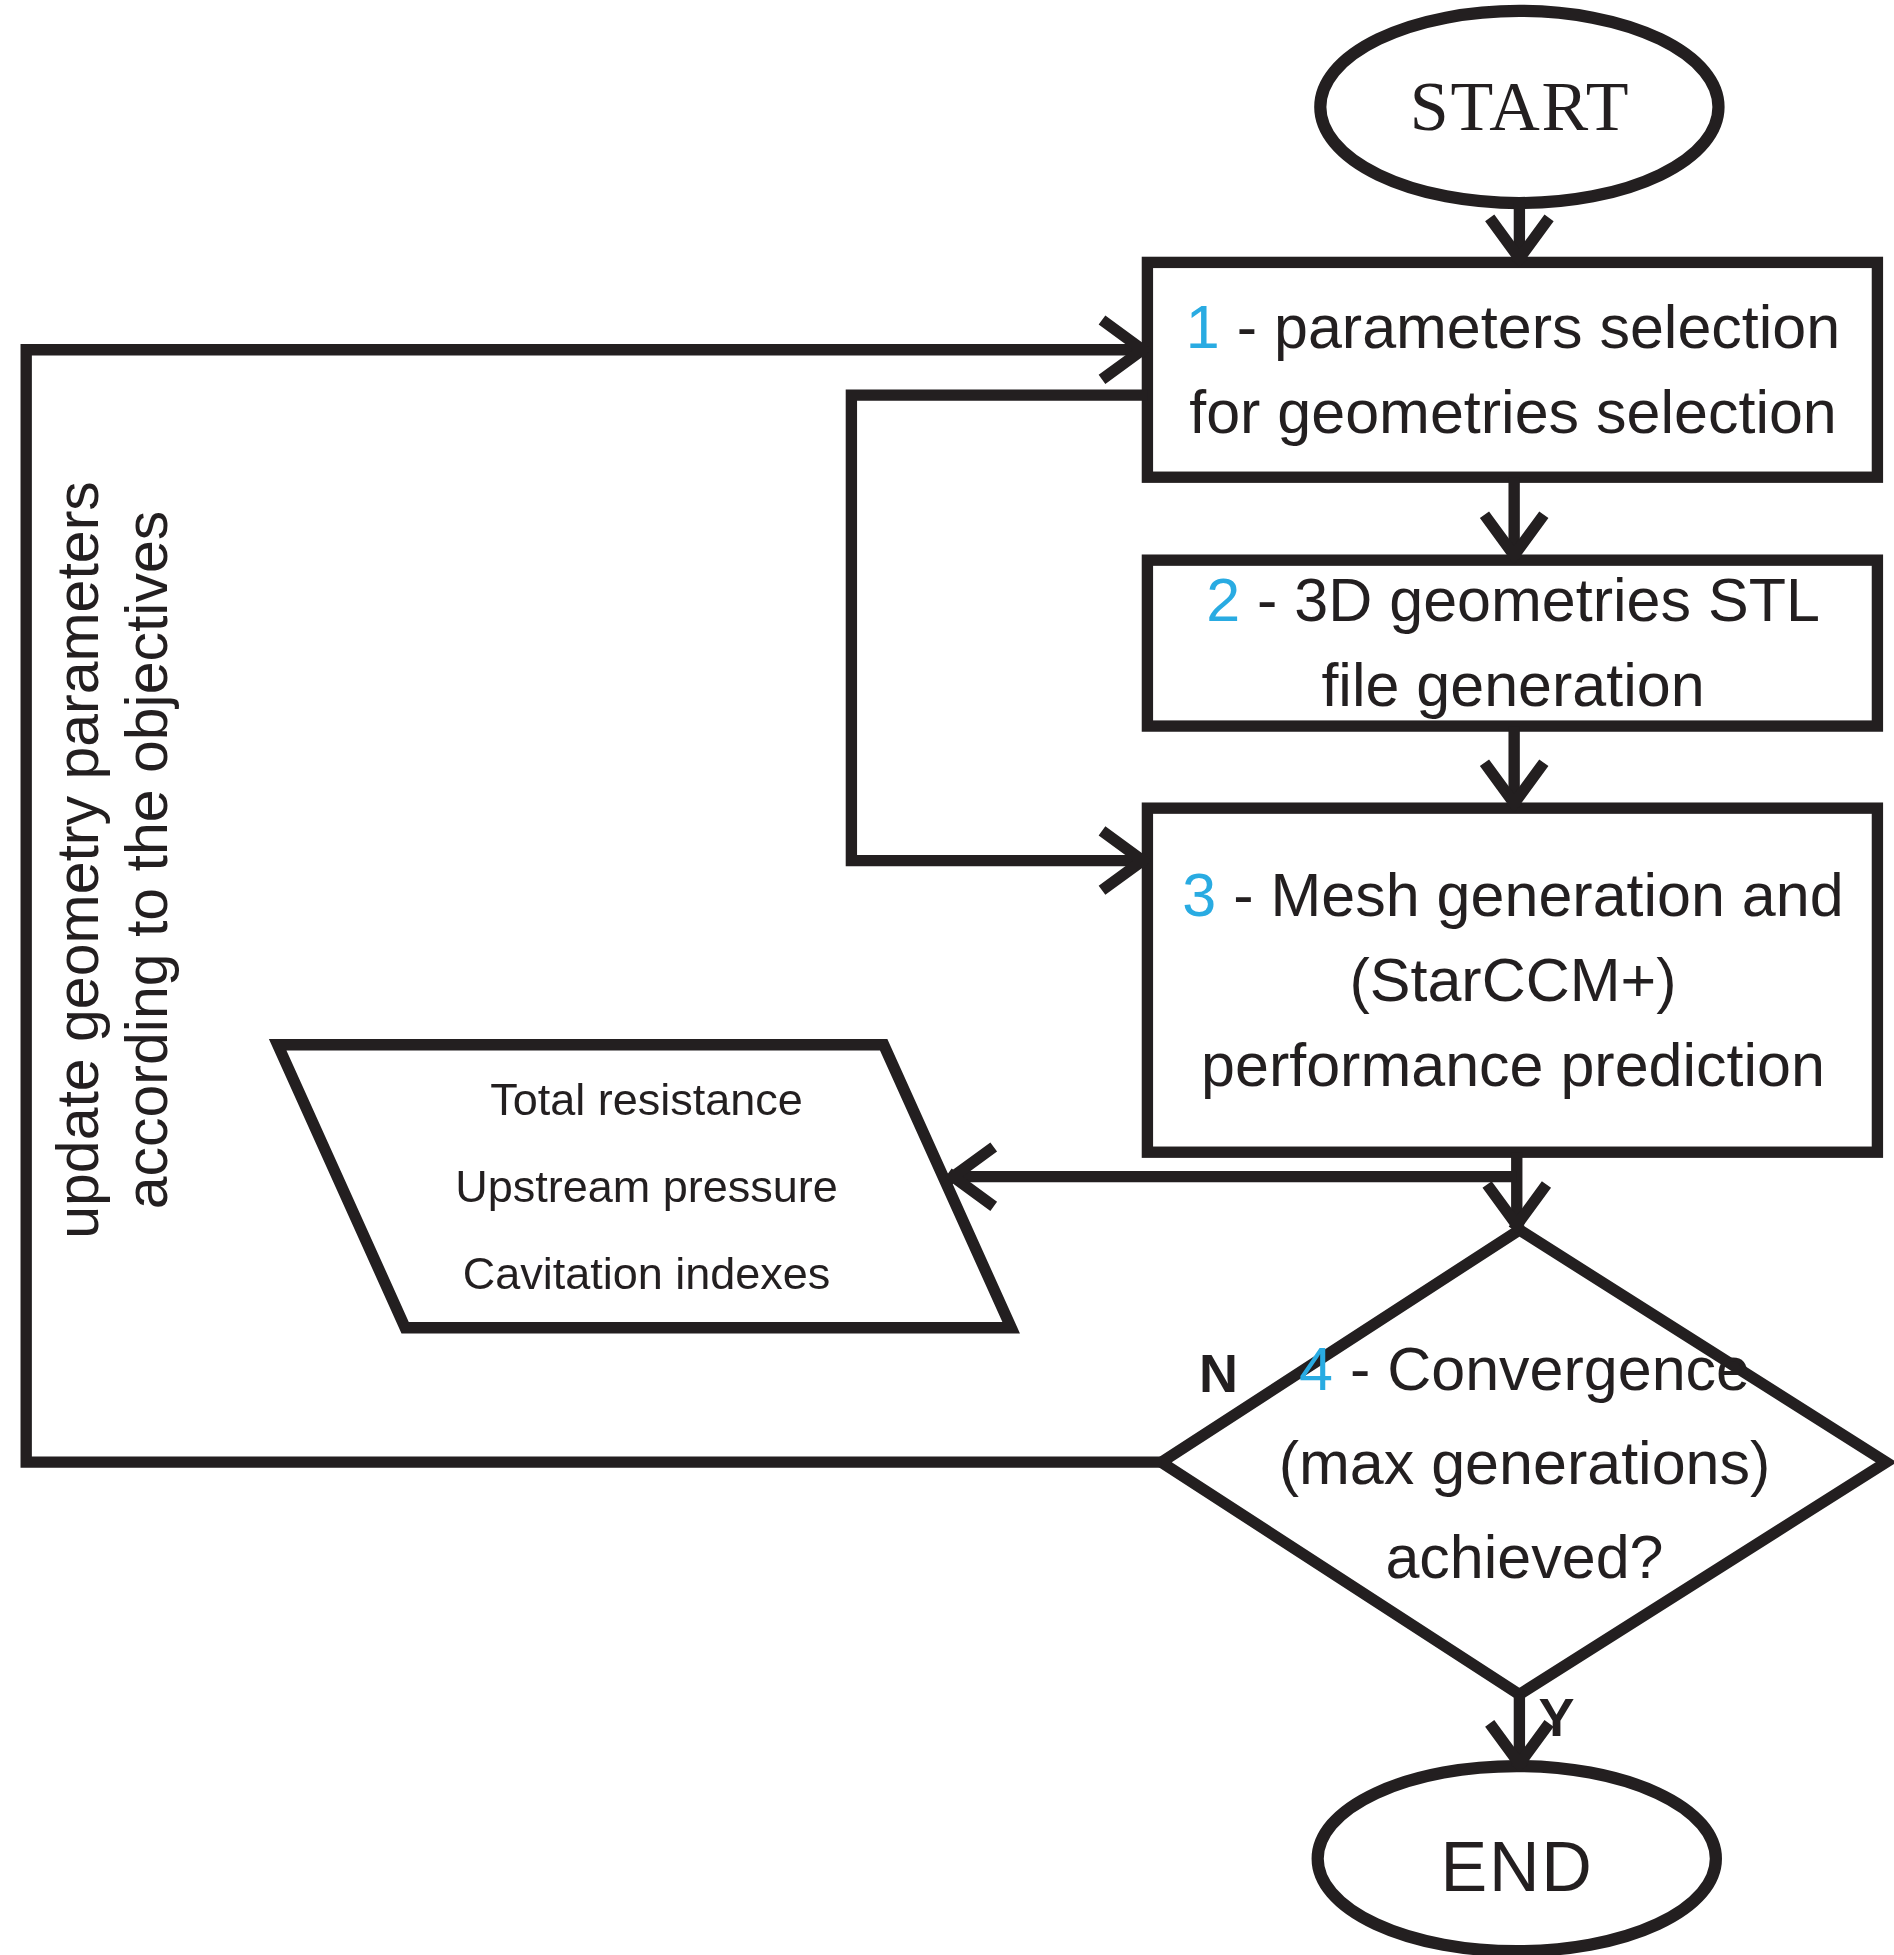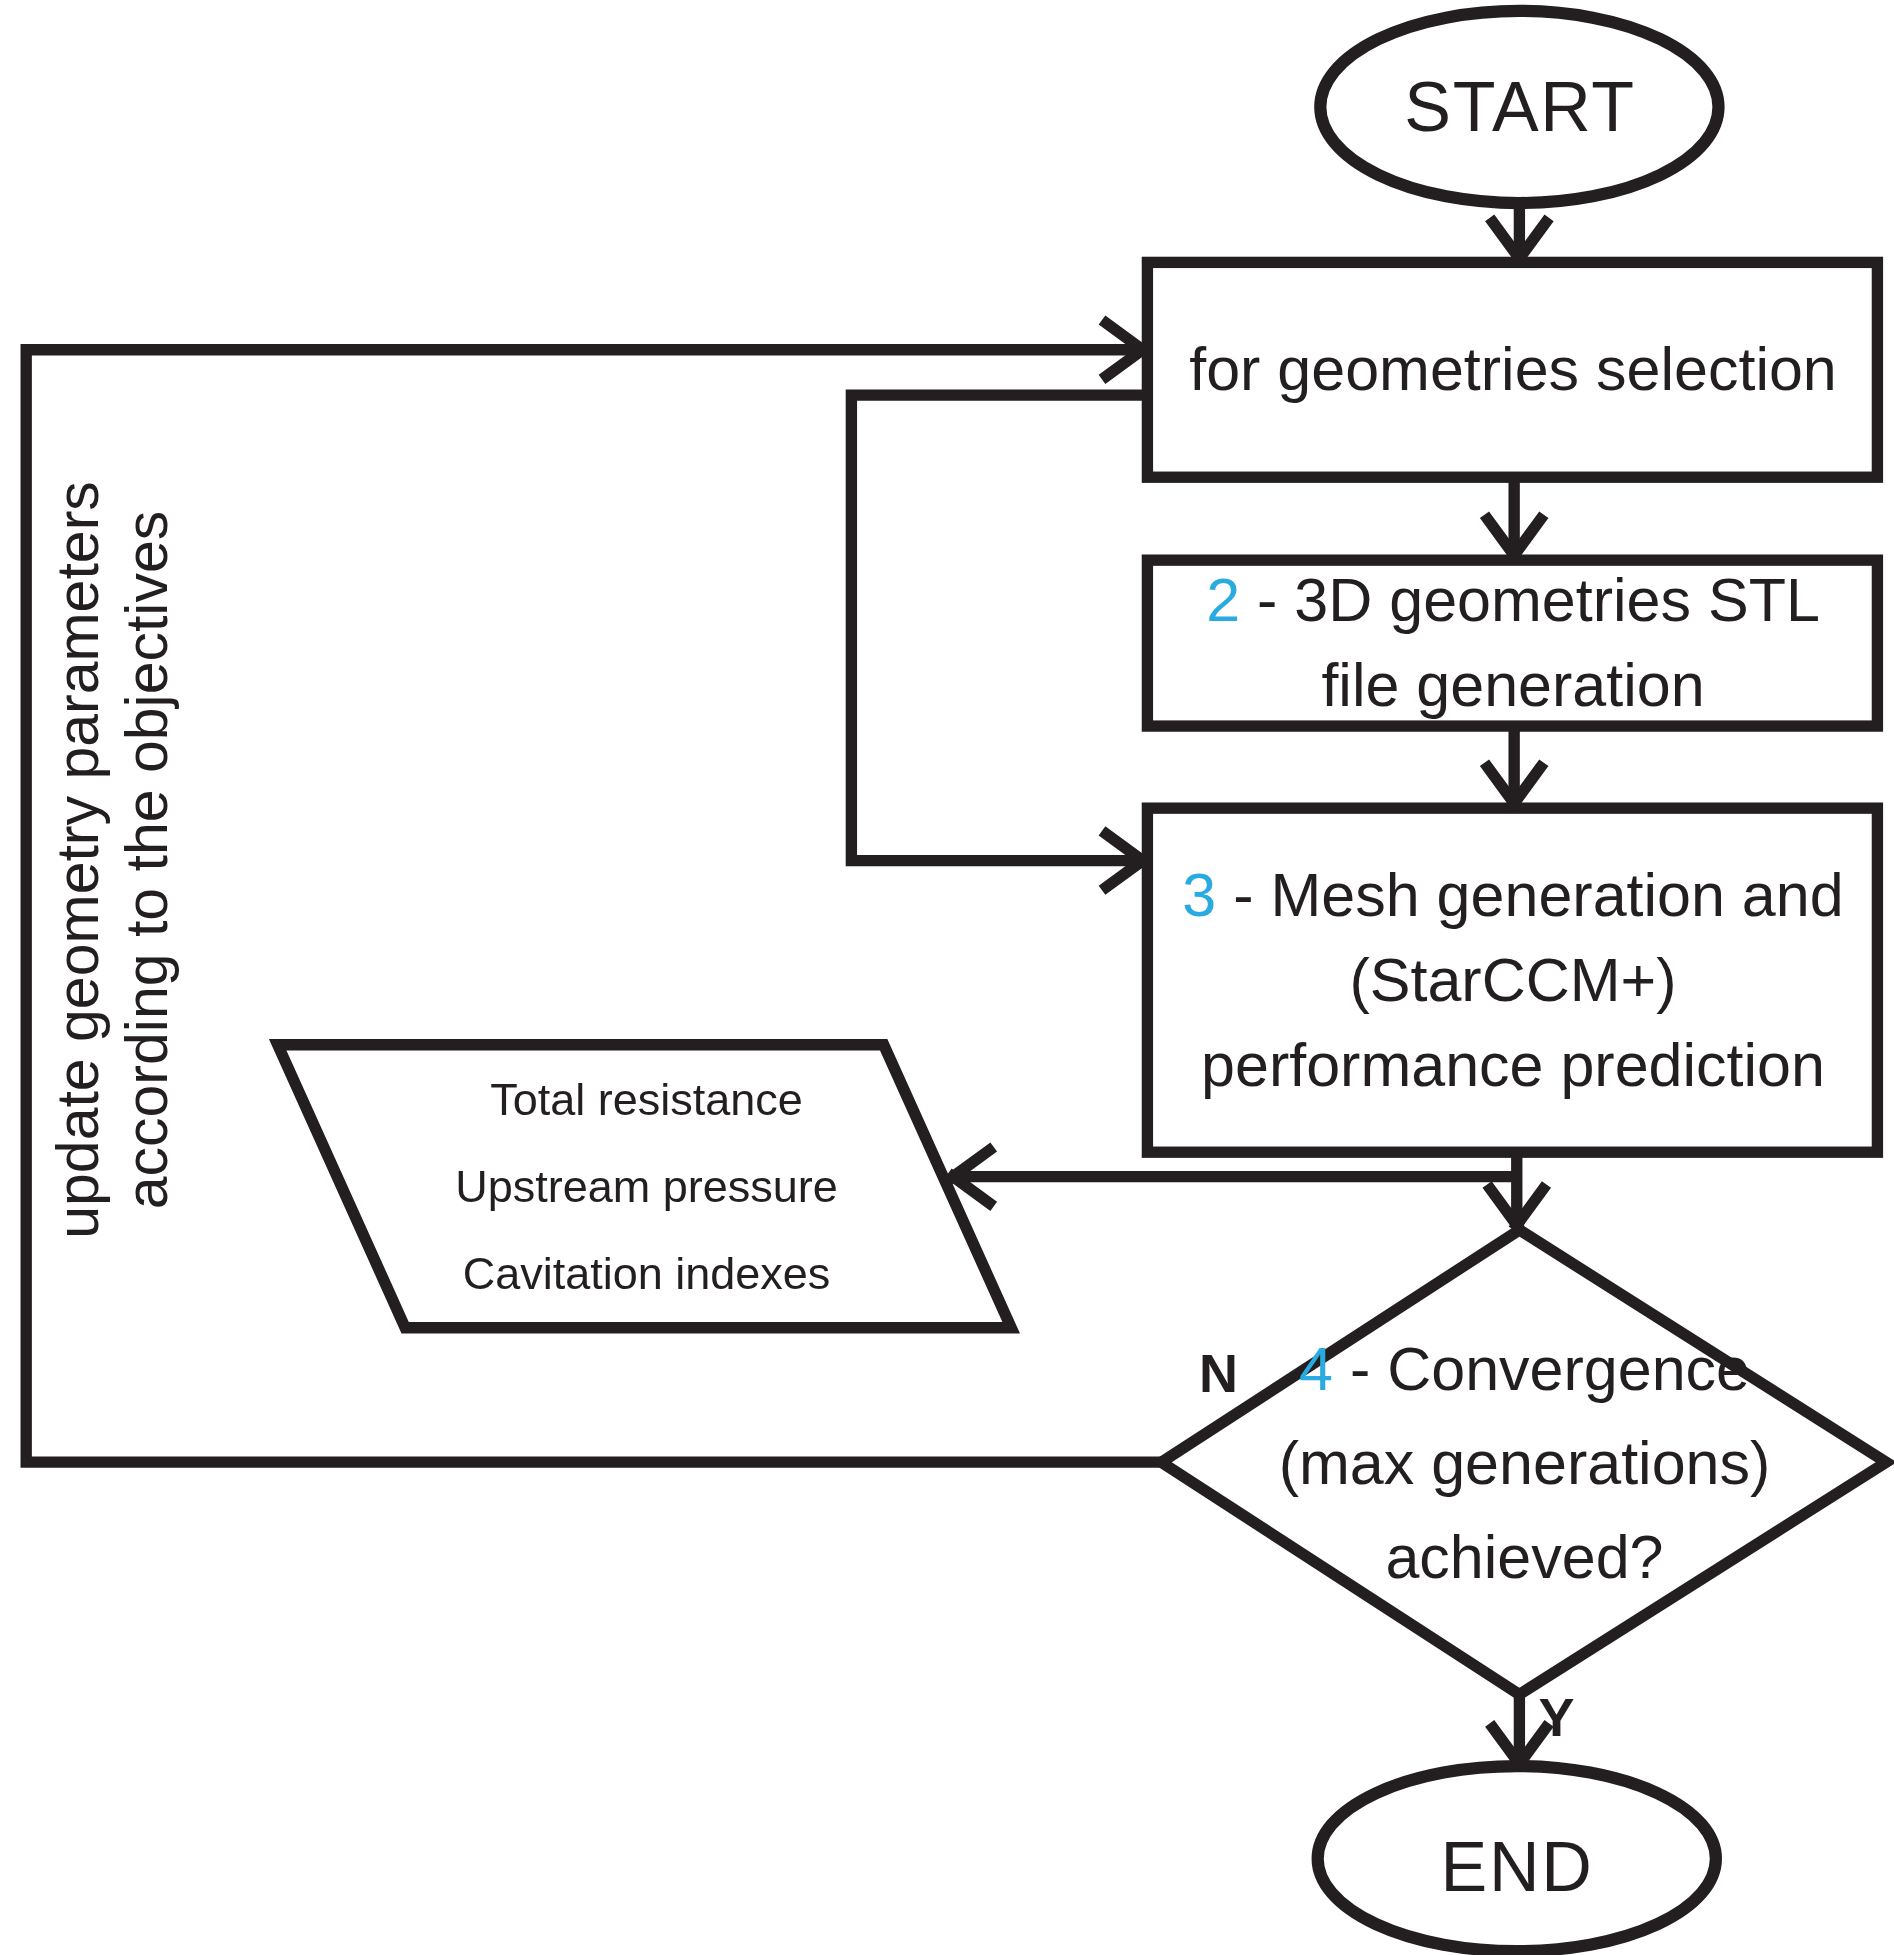--- a/index.html
+++ b/index.html
@@ -109,25 +109,26 @@
     <path class="wire" d="M1740 1940 V2012"></path>
     <path class="wire" d="M1706 1973 L1744 2025 M1774 1973 L1736 2025"></path>
 
     <path class="wire" d="M1330 1674 H30 V400 H1300"></path>
     <path class="wire" d="M1262 366 L1314 404 M1262 434 L1314 396"></path>
 
     <path class="wire" d="M1314 452 H975 V985 H1300"></path>
     <path class="wire" d="M1262 951 L1314 989 M1262 1019 L1314 981"></path>
   </svg>
 
-  <div class="label terminator-text" style="left:1321px; top:10.5px; width:398px; height:192px;">
+  <div class="label terminator-text" style="left:1321px; top:10.5px; width:398px; height:192px;font-family:Liberation Serif, serif;">
     <div>START</div>
   </div>
 
   <div class="label node-text" style="left:1148px; top:262px; width:730px; height:215px;">
+    <div><span class="num">1</span> <span>- parameters selection</span></div>
     <div>for geometries selection</div>
   </div>
 
   <div class="label node-text" style="left:1148px; top:560px; width:730px; height:166px;">
     <div><span class="num">2</span> <span>- 3D geometries STL</span></div>
     <div>file generation</div>
   </div>
 
   <div class="label node-text" style="left:1148px; top:808px; width:730px; height:344px;">
     <div><span class="num">3</span> <span>- Mesh generation and</span></div>

